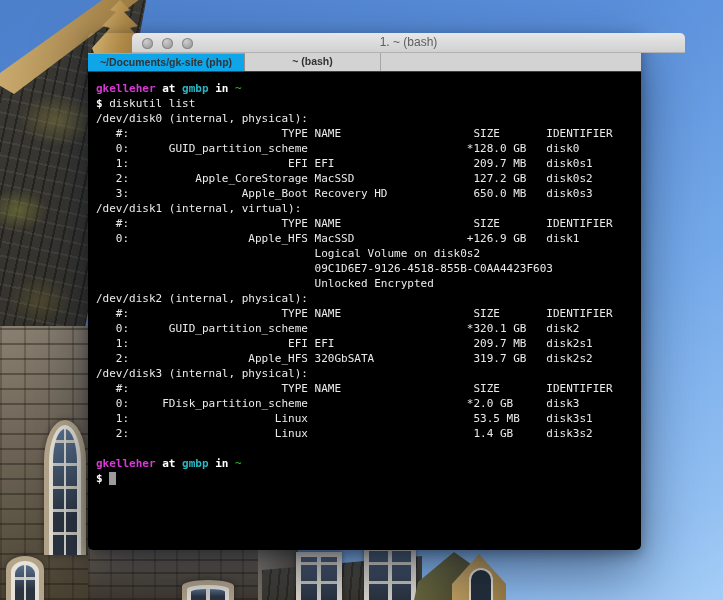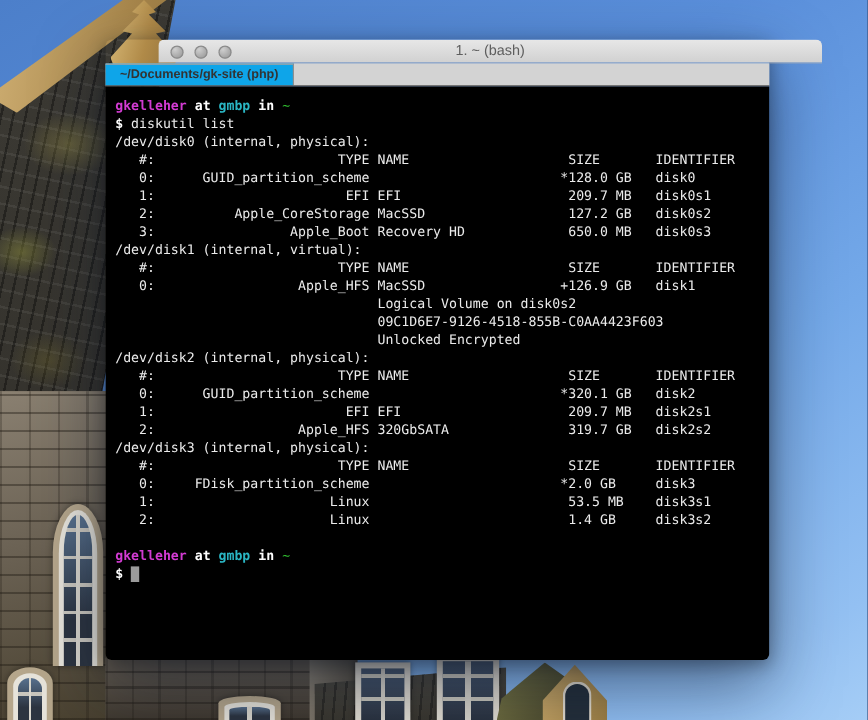--- a/index.html
+++ b/index.html
@@ -135,16 +135,17 @@
 
 <div class="abs" id="window">
   <div class="abs" id="titlebar">
     <div class="light" id="light-close"></div>
     <div class="light" id="light-min"></div>
     <div class="light" id="light-zoom"></div>
     <div id="title">1. ~ (bash)</div>
   </div>
   <div class="abs" id="tabbar">
     <div class="tab" id="tab1">~/Documents/gk-site (php)</div>
+    <div class="tab" id="tab2">~ (bash)</div>
     <div id="tabrest"></div>
   </div>
   <div class="abs" id="screen"><div class="tline"><span class="s-magenta">gkelleher</span><span class="s-plain"> </span><span class="s-bold">at</span><span class="s-plain"> </span><span class="s-cyan">gmbp</span><span class="s-plain"> </span><span class="s-bold">in</span><span class="s-plain"> </span><span class="s-green">~</span></div><div class="tline"><span class="s-bold">$ </span><span class="s-plain">diskutil list</span></div><div class="tline"><span class="s-plain">/dev/disk0 (internal, physical):</span></div><div class="tline"><span class="s-plain">   #:                       TYPE NAME                    SIZE       IDENTIFIER</span></div><div class="tline"><span class="s-plain">   0:      GUID_partition_scheme                        *128.0 GB   disk0</span></div><div class="tline"><span class="s-plain">   1:                        EFI EFI                     209.7 MB   disk0s1</span></div><div class="tline"><span class="s-plain">   2:          Apple_CoreStorage MacSSD                  127.2 GB   disk0s2</span></div><div class="tline"><span class="s-plain">   3:                 Apple_Boot Recovery HD             650.0 MB   disk0s3</span></div><div class="tline"><span class="s-plain">/dev/disk1 (internal, virtual):</span></div><div class="tline"><span class="s-plain">   #:                       TYPE NAME                    SIZE       IDENTIFIER</span></div><div class="tline"><span class="s-plain">   0:                  Apple_HFS MacSSD                 +126.9 GB   disk1</span></div><div class="tline"><span class="s-plain">                                 Logical Volume on disk0s2</span></div><div class="tline"><span class="s-plain">                                 09C1D6E7-9126-4518-855B-C0AA4423F603</span></div><div class="tline"><span class="s-plain">                                 Unlocked Encrypted</span></div><div class="tline"><span class="s-plain">/dev/disk2 (internal, physical):</span></div><div class="tline"><span class="s-plain">   #:                       TYPE NAME                    SIZE       IDENTIFIER</span></div><div class="tline"><span class="s-plain">   0:      GUID_partition_scheme                        *320.1 GB   disk2</span></div><div class="tline"><span class="s-plain">   1:                        EFI EFI                     209.7 MB   disk2s1</span></div><div class="tline"><span class="s-plain">   2:                  Apple_HFS 320GbSATA               319.7 GB   disk2s2</span></div><div class="tline"><span class="s-plain">/dev/disk3 (internal, physical):</span></div><div class="tline"><span class="s-plain">   #:                       TYPE NAME                    SIZE       IDENTIFIER</span></div><div class="tline"><span class="s-plain">   0:     FDisk_partition_scheme                        *2.0 GB     disk3</span></div><div class="tline"><span class="s-plain">   1:                      Linux                         53.5 MB    disk3s1</span></div><div class="tline"><span class="s-plain">   2:                      Linux                         1.4 GB     disk3s2</span></div><div class="tline"><span class="s-plain"> </span></div><div class="tline"><span class="s-magenta">gkelleher</span><span class="s-plain"> </span><span class="s-bold">at</span><span class="s-plain"> </span><span class="s-cyan">gmbp</span><span class="s-plain"> </span><span class="s-bold">in</span><span class="s-plain"> </span><span class="s-green">~</span></div><div class="tline"><span class="s-bold">$ </span><span class="s-cursor"> </span></div></div>
 </div>
 
 </body></html>

